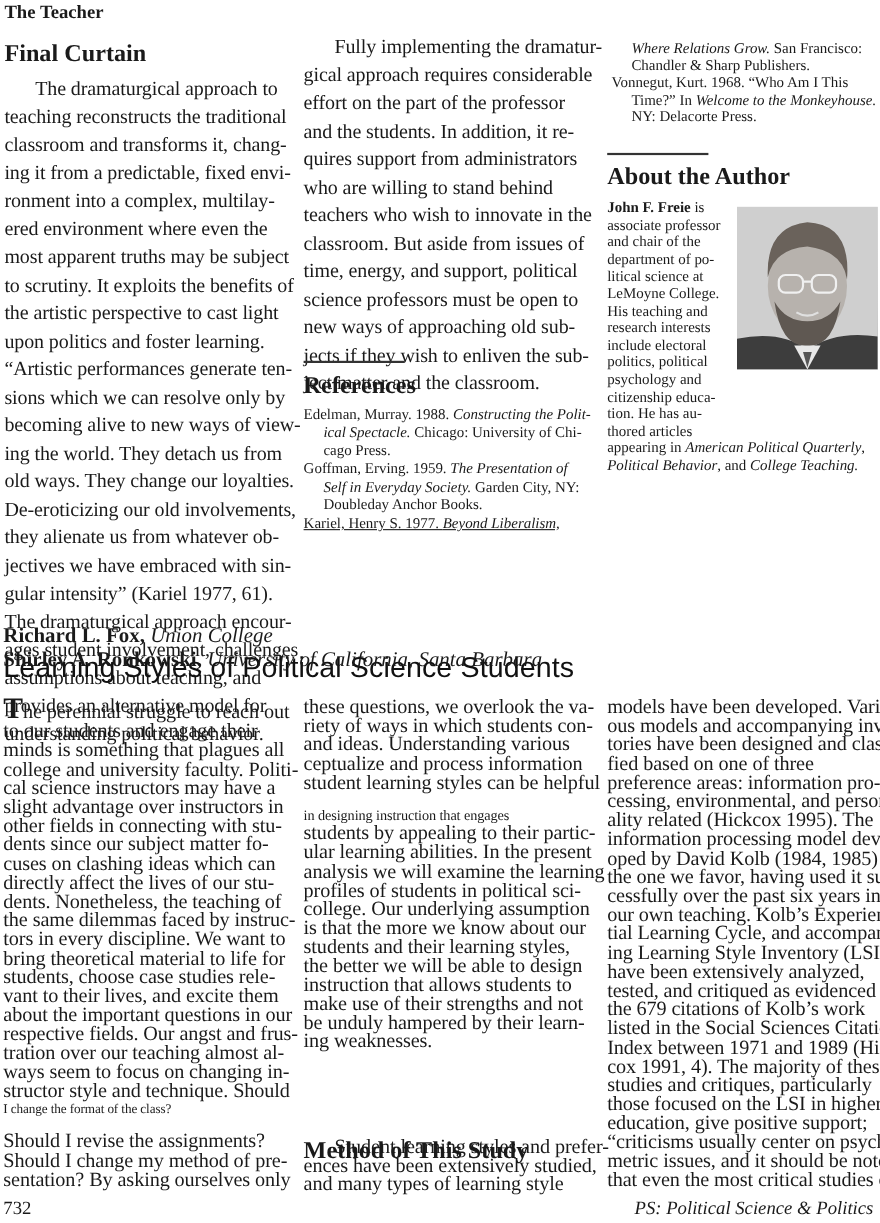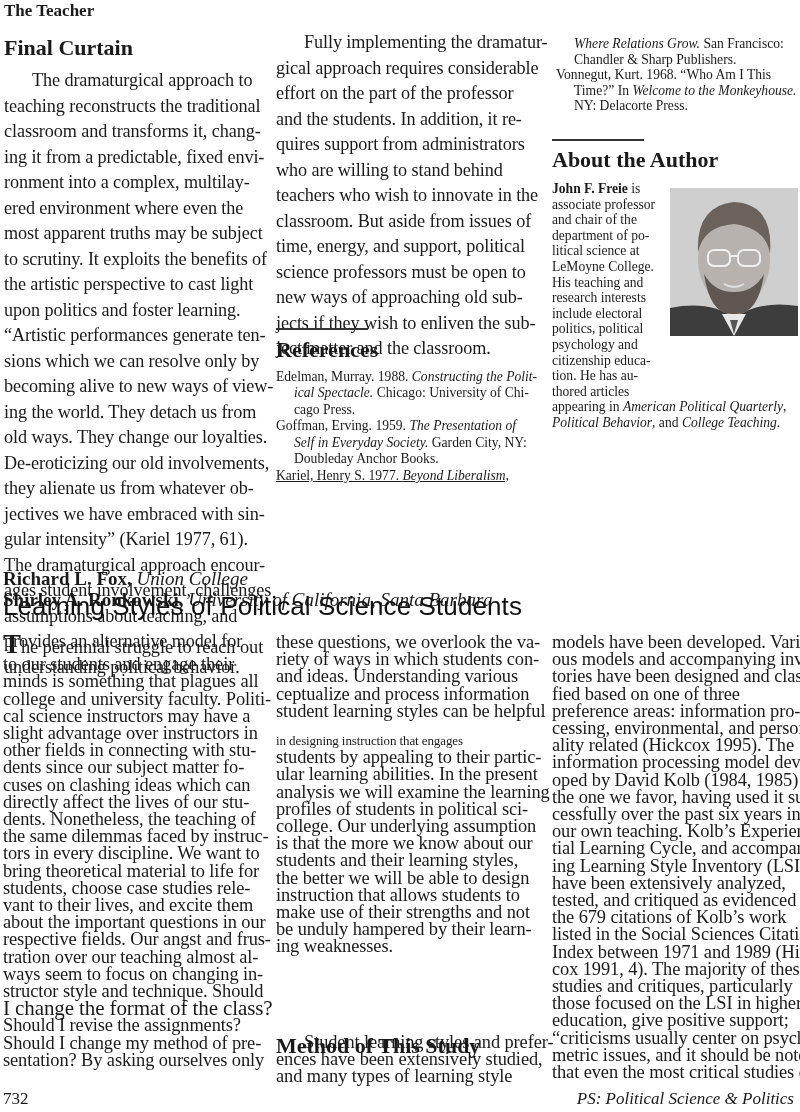--- a/index.html
+++ b/index.html
@@ -168,21 +168,21 @@
       <span class="line" style="font-size: 18.4px; line-height: 17.2px; margin-bottom: 0px;">the same dilemmas faced by instruc-</span>
       <span class="line" style="font-size: 18.4px; line-height: 17.2px; margin-bottom: 0px;">tors in every discipline. We want to</span>
       <span class="line" style="font-size: 18.4px; line-height: 17.2px; margin-bottom: 0px;">bring theoretical material to life for</span>
       <span class="line" style="font-size: 18.4px; line-height: 17.2px; margin-bottom: 0px;">students, choose case studies rele-</span>
       <span class="line" style="font-size: 18.4px; line-height: 17.2px; margin-bottom: 0px;">vant to their lives, and excite them</span>
       <span class="line" style="font-size: 18.4px; line-height: 17.2px; margin-bottom: 0px;">about the important questions in our</span>
       <span class="line" style="font-size: 18.4px; line-height: 17.2px; margin-bottom: 0px;">respective fields. Our angst and frus-</span>
       <span class="line" style="font-size: 18.4px; line-height: 17.2px; margin-bottom: 0px;">tration over our teaching almost al-</span>
       <span class="line" style="font-size: 18.4px; line-height: 17.2px; margin-bottom: 0px;">ways seem to focus on changing in-</span>
       <span class="line" style="font-size: 18.4px; line-height: 17.2px; margin-bottom: 0px;">structor style and technique. Should</span>
-      <span class="line" style="font-size: 21px; line-height: 17.2px; margin-bottom: 0px;">I change the format of the class?</span>
+      <span class="line" style="font-size: 12px; line-height: 17.2px; margin-bottom: 12px;">I change the format of the class?</span>
       <span class="line" style="font-size: 18.4px; line-height: 17.2px; margin-bottom: 0px;">Should I revise the assignments?</span>
       <span class="line" style="font-size: 18.4px; line-height: 17.2px; margin-bottom: 0px;">Should I change my method of pre-</span>
       <span class="line" style="font-size: 18.4px; line-height: 17.2px; margin-bottom: 0px;">sentation? By asking ourselves only</span>
     </div>
 </div>
 <div class="col" style="left:276px; top:634px;" id="art-col2">
     <span class="line" style="font-size: 18.4px; line-height: 17.2px; margin-bottom: 0px;">these questions, we overlook the va-</span>
     <span class="line" style="font-size: 18.4px; line-height: 17.2px; margin-bottom: 0px;">riety of ways in which students con-</span>
     <span class="line" style="font-size: 18.4px; line-height: 17.2px; margin-bottom: 0px;">and ideas. Understanding various</span>
     <span class="line" style="font-size: 18.4px; line-height: 17.2px; margin-bottom: 0px;">ceptualize and process information</span>

